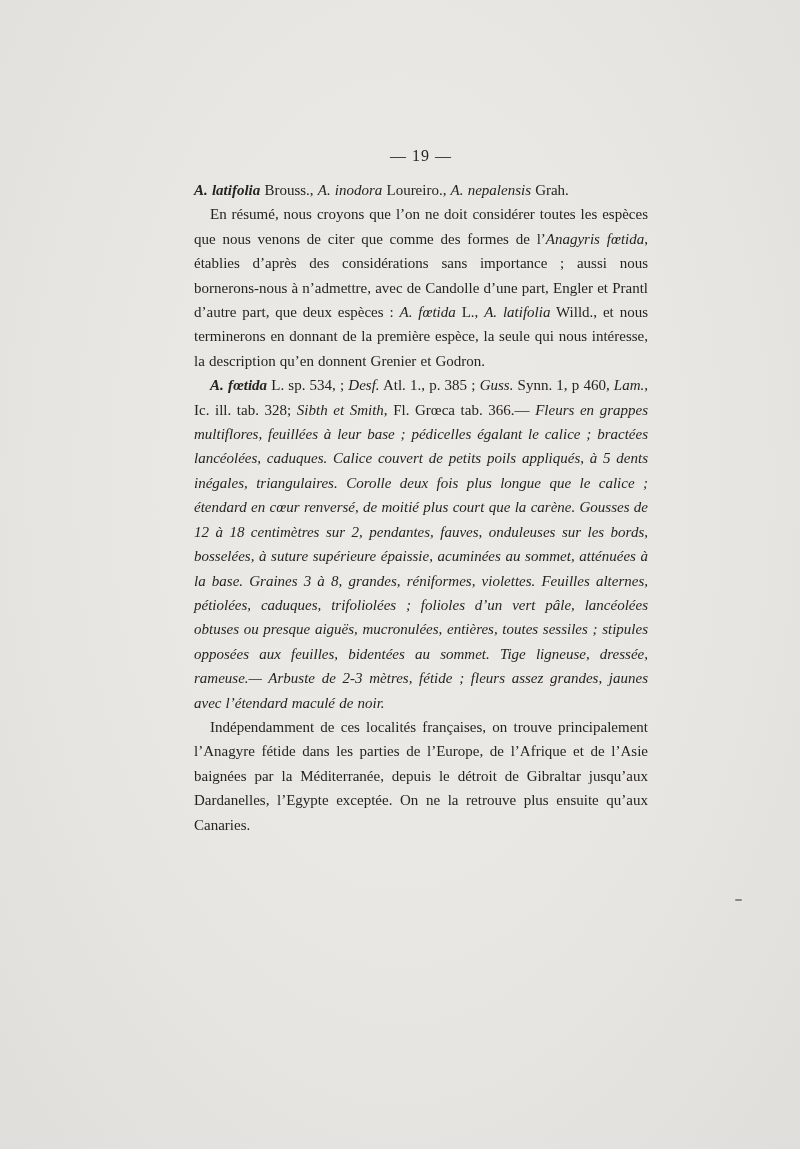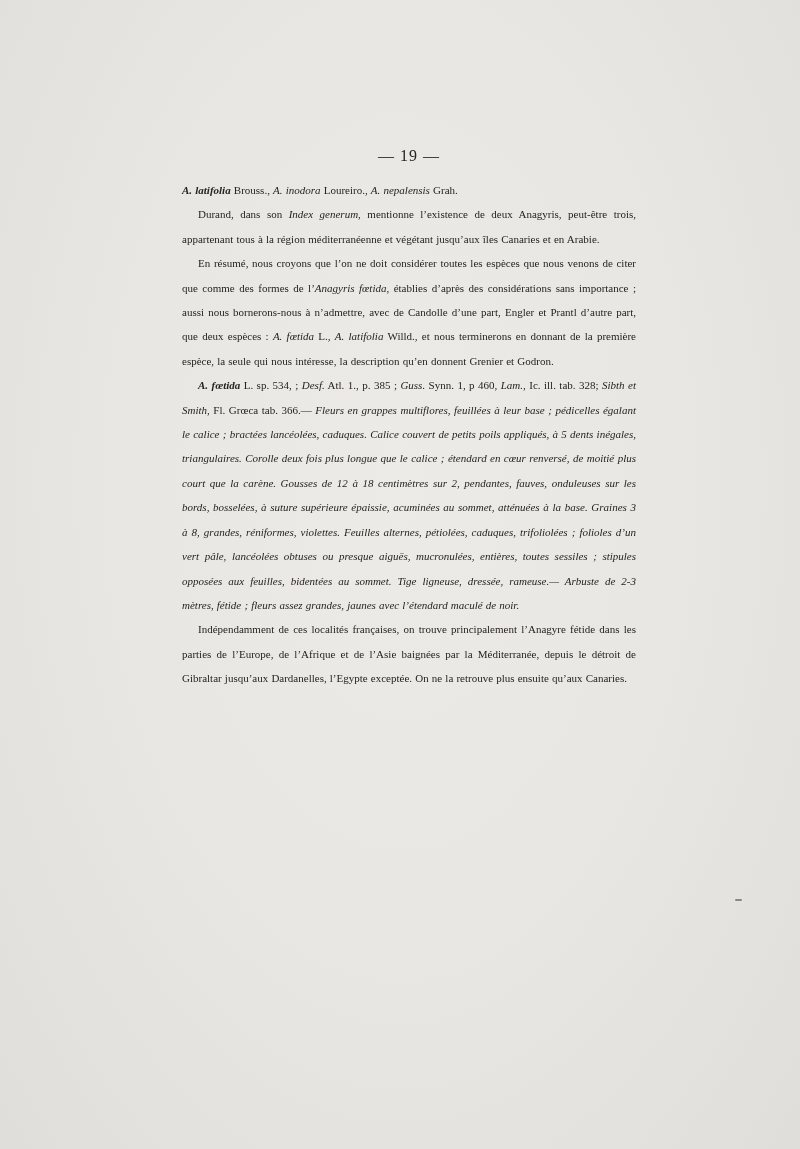--- a/index.html
+++ b/index.html
@@ -13,34 +13,34 @@
     width: 800px;
     height: 1149px;
     margin: 0 auto;
     background: radial-gradient(ellipse at 50% 42%, #edebe7 0%, #e8e6e2 55%, #e0deda 100%);
     overflow: hidden;
     font-family: "Liberation Serif", "DejaVu Serif", serif;
     color: #262420;
   }
   .text-block {
     position: absolute;
-    left: 182px;
+    left: 194px;
     top: 146px;
     width: 454px;
   }
   .page-header {
     text-align: center;
     font-size: 16px;
     line-height: 20px;
     margin: 0 0 12px 0;
     letter-spacing: 1px;
   }
   .para {
     margin: 0;
-    font-size: 11px;
+    font-size: 15px;
     line-height: 24.4px;
     text-align: justify;
     text-justify: inter-word;
     word-spacing: 0.4px;
   }
   .para.indent {
     text-indent: 16px;
   }
   .run-r  { font-style: normal;  font-weight: normal; }
   .run-i  { font-style: italic;  font-weight: normal; }
@@ -59,21 +59,20 @@
 <body>
 
 <div class="scan-page">
   <div class="text-block">
 
     <div class="page-header">— 19 —</div>
 
     <p class="para"><span class="run-bi">A. latifolia</span><span class="run-r"> Brouss., </span><span class="run-i">A. inodora</span><span class="run-r"> Loureiro., </span><span class="run-i">A. nepalensis</span><span class="run-r"> Grah.</span></p>
 
 
-    <p class="para indent"><span class="run-r">Durand, dans son </span><span class="run-i">Index generum</span><span class="run-r">, mentionne l’existence de deux Anagyris, peut-être trois, appartenant tous à la région méditerranéenne et végétant jusqu’aux îles Canaries et en Arabie.</span></p>
 
     <p class="para indent"><span class="run-r">En résumé, nous croyons que l’on ne doit considérer toutes les espèces que nous venons de citer que comme des formes de l’</span><span class="run-i">Anagyris fœtida</span><span class="run-r">, établies d’après des considérations sans importance ; aussi nous bornerons-nous à n’admettre, avec de Candolle d’une part, Engler et Prantl d’autre part, que deux espèces : </span><span class="run-i">A. fœtida</span><span class="run-r"> L., </span><span class="run-i">A. latifolia</span><span class="run-r"> Willd., et nous terminerons en donnant de la première espèce, la seule qui nous intéresse, la description qu’en donnent Grenier et Godron.</span></p>
 
     <p class="para indent"><span class="run-bi">A. fœtida</span><span class="run-r"> L. sp. 534, ; </span><span class="run-i">Desf.</span><span class="run-r"> Atl. 1., p. 385 ; </span><span class="run-i">Guss.</span><span class="run-r"> Synn. 1, p 460, </span><span class="run-i">Lam.</span><span class="run-r">, Ic. ill. tab. 328; </span><span class="run-i">Sibth et Smith</span><span class="run-r">, Fl. Grœca tab. 366.— </span><span class="run-i">Fleurs en grappes multiflores, feuillées à leur base ; pédicelles égalant le calice ; bractées lancéolées, caduques. Calice couvert de petits poils appliqués, à 5 dents inégales, triangulaires. Corolle deux fois plus longue que le calice ; étendard en cœur renversé, de moitié plus court que la carène. Gousses de 12 à 18 centimètres sur 2, pendantes, fauves, onduleuses sur les bords, bosselées, à suture supérieure épaissie, acuminées au sommet, atténuées à la base. Graines 3 à 8, grandes, réniformes, violettes. Feuilles alternes, pétiolées, caduques, trifoliolées ; folioles d’un vert pâle, lancéolées obtuses ou presque aiguës, mucronulées, entières, toutes sessiles ; stipules opposées aux feuilles, bidentées au sommet. Tige ligneuse, dressée, rameuse.— Arbuste de 2-3 mètres, fétide ; fleurs assez grandes, jaunes avec l’étendard maculé de noir.</span></p>
 
 
     <p class="para indent"><span class="run-r">Indépendamment de ces localités françaises, on trouve principalement l’Anagyre fétide dans les parties de l’Europe, de l’Afrique et de l’Asie baignées par la Méditerranée, depuis le détroit de Gibraltar jusqu’aux Dardanelles, l’Egypte exceptée. On ne la retrouve plus ensuite qu’aux Canaries.</span></p>
 
   </div>
 

